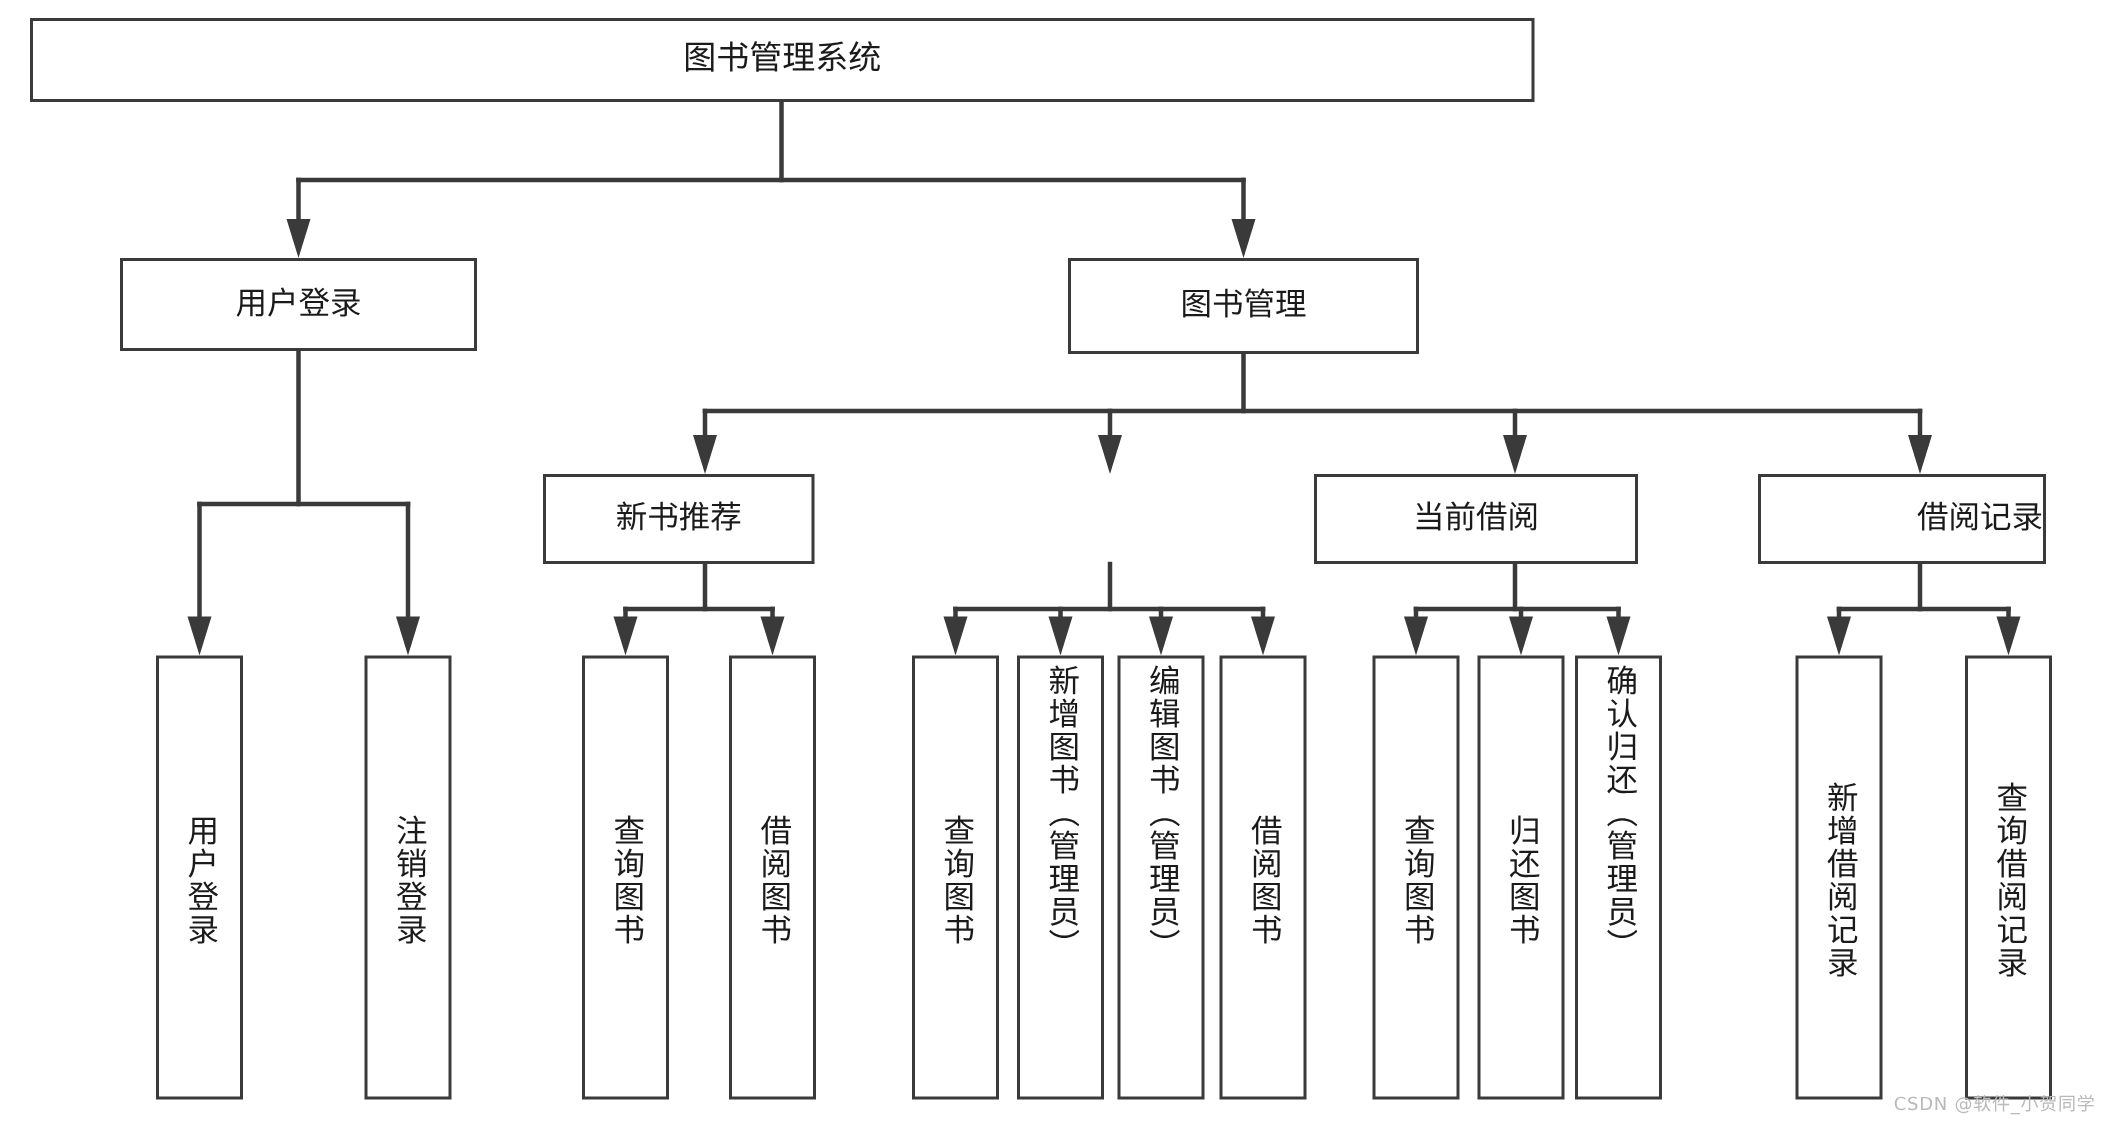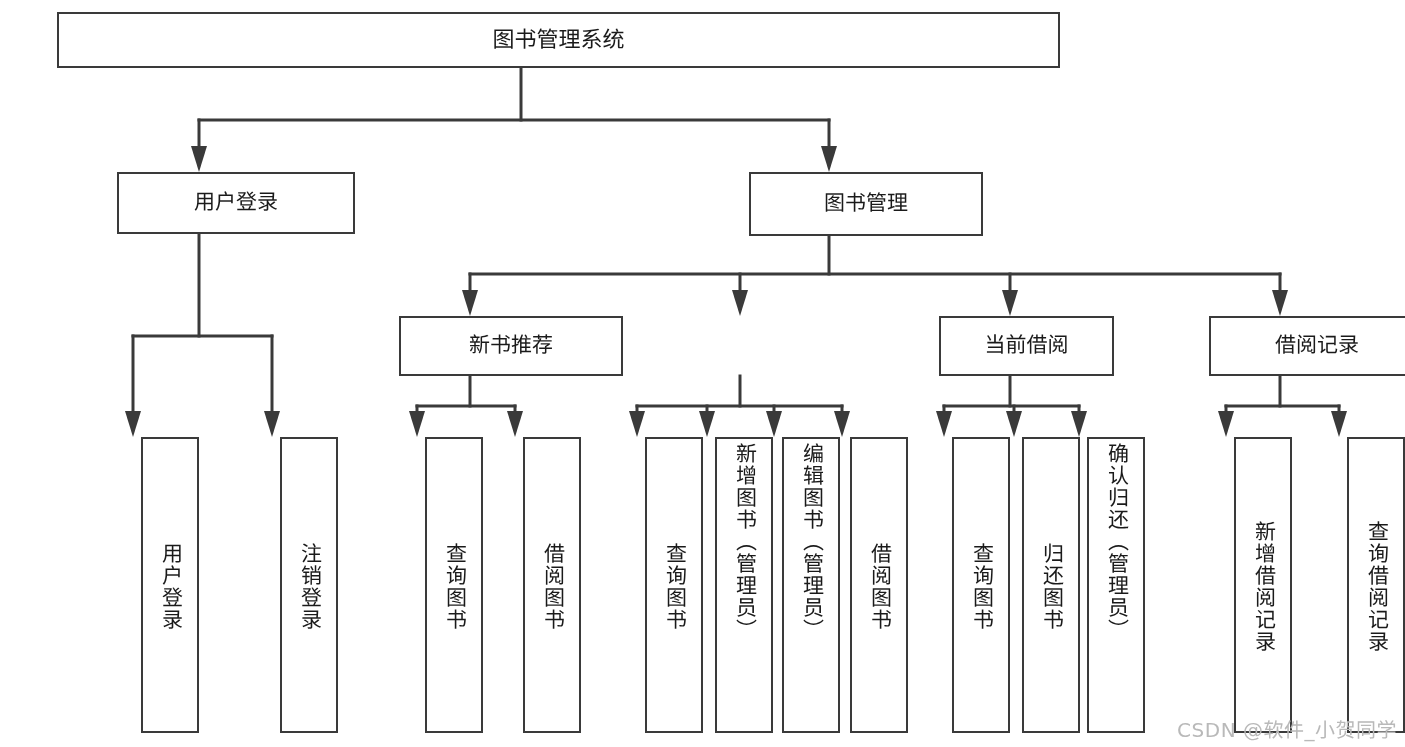--- a/index.html
+++ b/index.html
@@ -29,21 +29,20 @@
   }
   .node {
     position: absolute;
     box-sizing: border-box;
     background: #ffffff;
     border: 2px solid #3a3a3a;
     display: flex;
     align-items: center;
     justify-content: center;
     z-index: 2;
-    margin-left: 37px;
   }
   .node .node-label {
     display: block;
     text-align: center;
     line-height: 1.12;
     color: #1a1a1a;
     white-space: nowrap;
   }
   
   .node.horiz .node-label {
@@ -67,21 +66,21 @@
     line-height: 1;
     white-space: nowrap;
   }
   .node.vert.mid .node-label {
     align-self: center;
   }
   #watermark {
     position: absolute;
     right: 8px;
     bottom: 4px;
-    font-size: 20px;
+    font-size: 12px;
     color: #b9b9b9;
     z-index: 5;
     white-space: nowrap;
     letter-spacing: 0.5px;
     margin-left: 16px;
   }
 </style>
 </head>
 <body>
 
@@ -148,27 +147,27 @@
     <span class="node-label">图书管理系统</span>
   </div>
 
   <div class="node horiz" id="node-user-login" style="left: 80px; top: 172px; width: 238px; height: 62px;">
     <span class="node-label">用户登录</span>
   </div>
   <div class="node horiz" id="node-book-manage" style="left: 712px; top: 172px; width: 234px; height: 64px;">
     <span class="node-label">图书管理</span>
   </div>
 
-  <div class="node horiz" id="node-new-book-rec" style="left: 362px; top: 316px; width: 224px; height: 60px;">
+  <div class="node horiz" id="node-new-book-rec" style="left: 362px; top: 316px; width: 181px; height: 60px;">
     <span class="node-label">新书推荐</span>
   </div>
-  <div class="node horiz" id="node-current-borrow" style="left: 902px; top: 316px; width: 175px; height: 60px;">
+  <div class="node horiz" id="node-current-borrow" style="left: 876px; top: 316px; width: 216px; height: 60px;">
     <span class="node-label">当前借阅</span>
   </div>
-  <div class="node horiz" id="node-borrow-record" style="left: 1172px; top: 316px; width: 216px; height: 60px;">
+  <div class="node horiz" id="node-borrow-record" style="left: 1172px; top: 316px; width: 192px; height: 60px; justify-content: flex-end;">
     <span class="node-label">借阅记录</span>
   </div>
 
   <div class="node vert mid" id="node-leaf-user-login" style="left: 104px; top: 437px; width: 58px; height: 296px;">
     <span class="node-label">用户登录</span>
   </div>
   <div class="node vert mid" id="node-leaf-logout" style="left: 243px; top: 437px; width: 58px; height: 296px;">
     <span class="node-label">注销登录</span>
   </div>
   <div class="node vert mid" id="node-leaf-query-book-1" style="left: 388px; top: 437px; width: 58px; height: 296px;">

